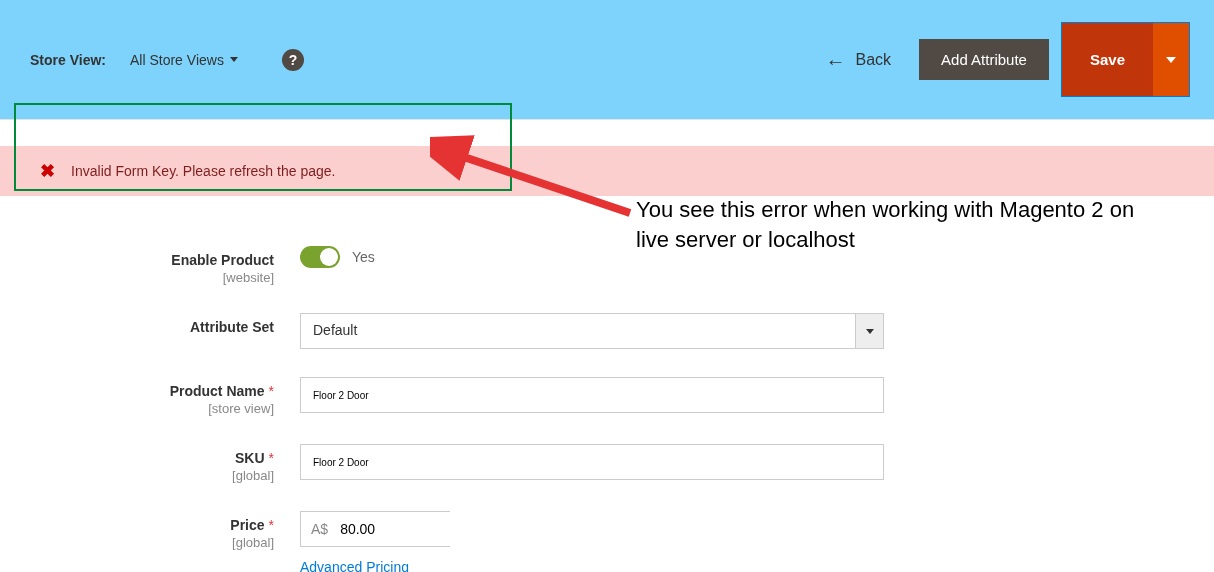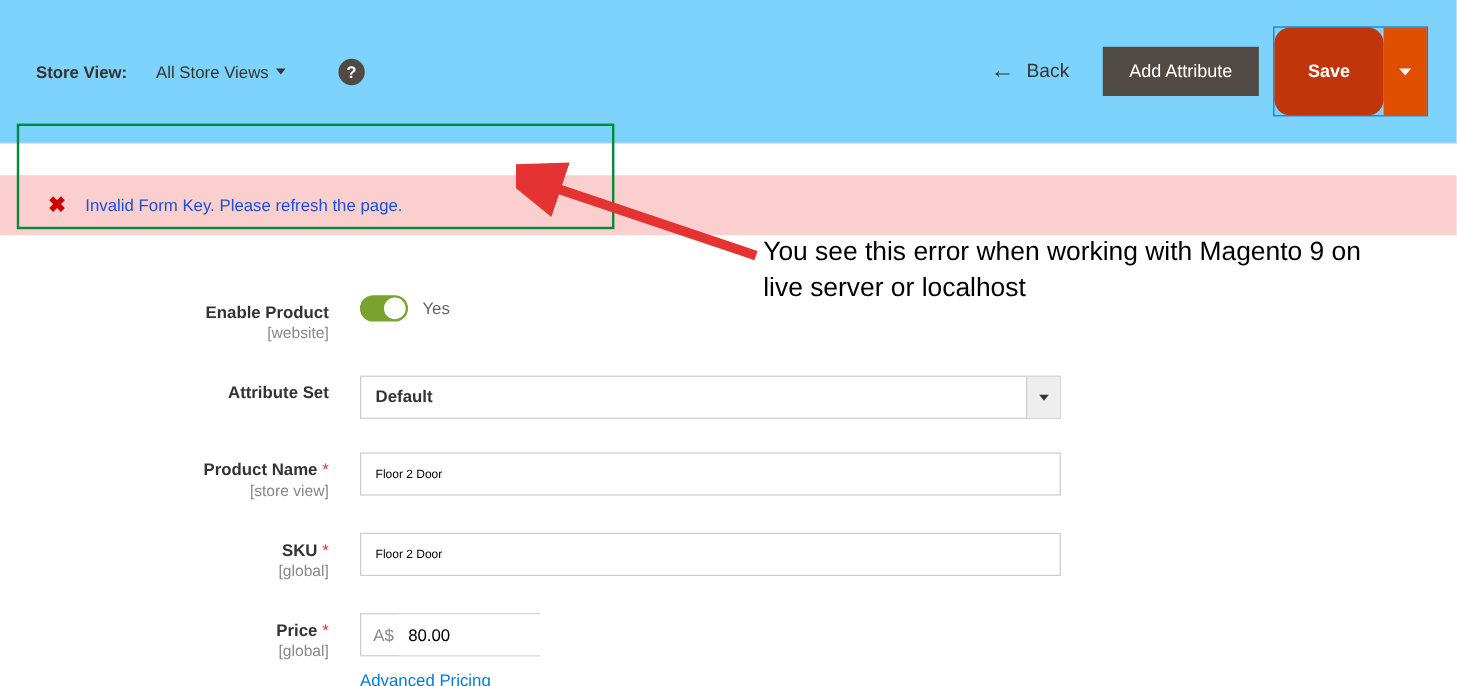--- a/index.html
+++ b/index.html
@@ -28,21 +28,21 @@
     display: inline-flex; align-items: center; justify-content: center;
     font-weight: bold; margin-left: 44px; font-size: 14px;
     cursor: pointer;
   }
   .header-spacer { flex: 1; }
   .back-btn { display: inline-flex; align-items: center; cursor: pointer; margin-right: 28px; font-size: 16px; }
   .back-arrow { font-size: 20px; margin-right: 10px; }
   .btn { border: none; cursor: pointer; font-size: 15px; padding: 12px 22px; }
   .btn-add-attr { background: #514943; color: #fff; margin-right: 12px; }
   .save-group { display: inline-flex; border: 1px solid #007bdb; }
-  .btn-save { background: #c0360a; color: #fff; font-weight: bold; padding: 28px 28px; border-radius: 13px; }
+  .btn-save { background: #c0360a; color: #fff; font-weight: bold; padding: 28px 28px; }
   .btn-save-caret {
     background: #e04f00; color: #fff; width: 36px;
     display: inline-flex; align-items: center; justify-content: center;
   }
   .caret-down-white {
     width: 0; height: 0;
     border-left: 5px solid transparent;
     border-right: 5px solid transparent;
     border-top: 6px solid #fff;
   }
@@ -50,21 +50,21 @@
   .error-banner {
     background: #fccfcf;
     padding: 14px 24px 14px 40px;
     display: flex;
     align-items: center;
     margin-top: 26px;
   }
   .error-x {
     color: #c00; font-weight: bold; font-size: 18px; margin-right: 16px;
   }
-  .error-text { color: #1d4ed8; }
+  .error-text { color: #7f1d1d; }
   .green-box {
     position: absolute;
     left: 14px; top: 103px;
     width: 498px; height: 88px;
     border: 2px solid #018a3a;
     pointer-events: none;
   }
   
   .annotation-arrow {
     position: absolute;
@@ -98,21 +98,21 @@
   }
   .toggle::after {
     content: ""; position: absolute; right: 2px; top: 2px;
     width: 18px; height: 18px; border-radius: 50%; background: #fff;
   }
   .toggle-label { color: #666; }
   
   .attr-set {
     display: flex; width: 584px; border: 1px solid #ccc; height: 36px;
   }
-  .attr-set .val { flex: 1; padding: 8px 12px; font-weight: bold; }
+  .attr-set .val { flex: 1; padding: 8px 12px; }
   .attr-set .drop {
     width: 28px; background: #eee; border-left: 1px solid #ccc;
     display: flex; align-items: center; justify-content: center;
   }
   
   .text-input {
     width: 584px; border: 1px solid #ccc; height: 36px;
     padding: 8px 12px; font-size: 10px; font-family: inherit;
   }
   
@@ -155,21 +155,21 @@
 
 <svg class="annotation-arrow" width="210" height="90">
   <defs>
     <marker id="arrowhead" markerWidth="10" markerHeight="10" refX="2" refY="3" orient="auto">
       <polygon points="0 0, 8 3, 0 6" fill="#e53333"></polygon>
     </marker>
   </defs>
   <line x1="200" y1="78" x2="22" y2="18" stroke="#e53333" stroke-width="8" marker-end="url(#arrowhead)"></line>
 </svg>
 
-<div class="annotation-text">You see this error when working with Magento 9 on live server or localhost</div>
+<div class="annotation-text">You see this error when working with Magento 2 on live server or localhost</div>
 
 <div class="form-area">
 
   <div class="form-row">
     <div class="form-label-col">
       <span>Enable Product</span>
       <span class="sublabel">[website]</span>
     </div>
     <div class="form-input-col">
       <span class="toggle"></span>

